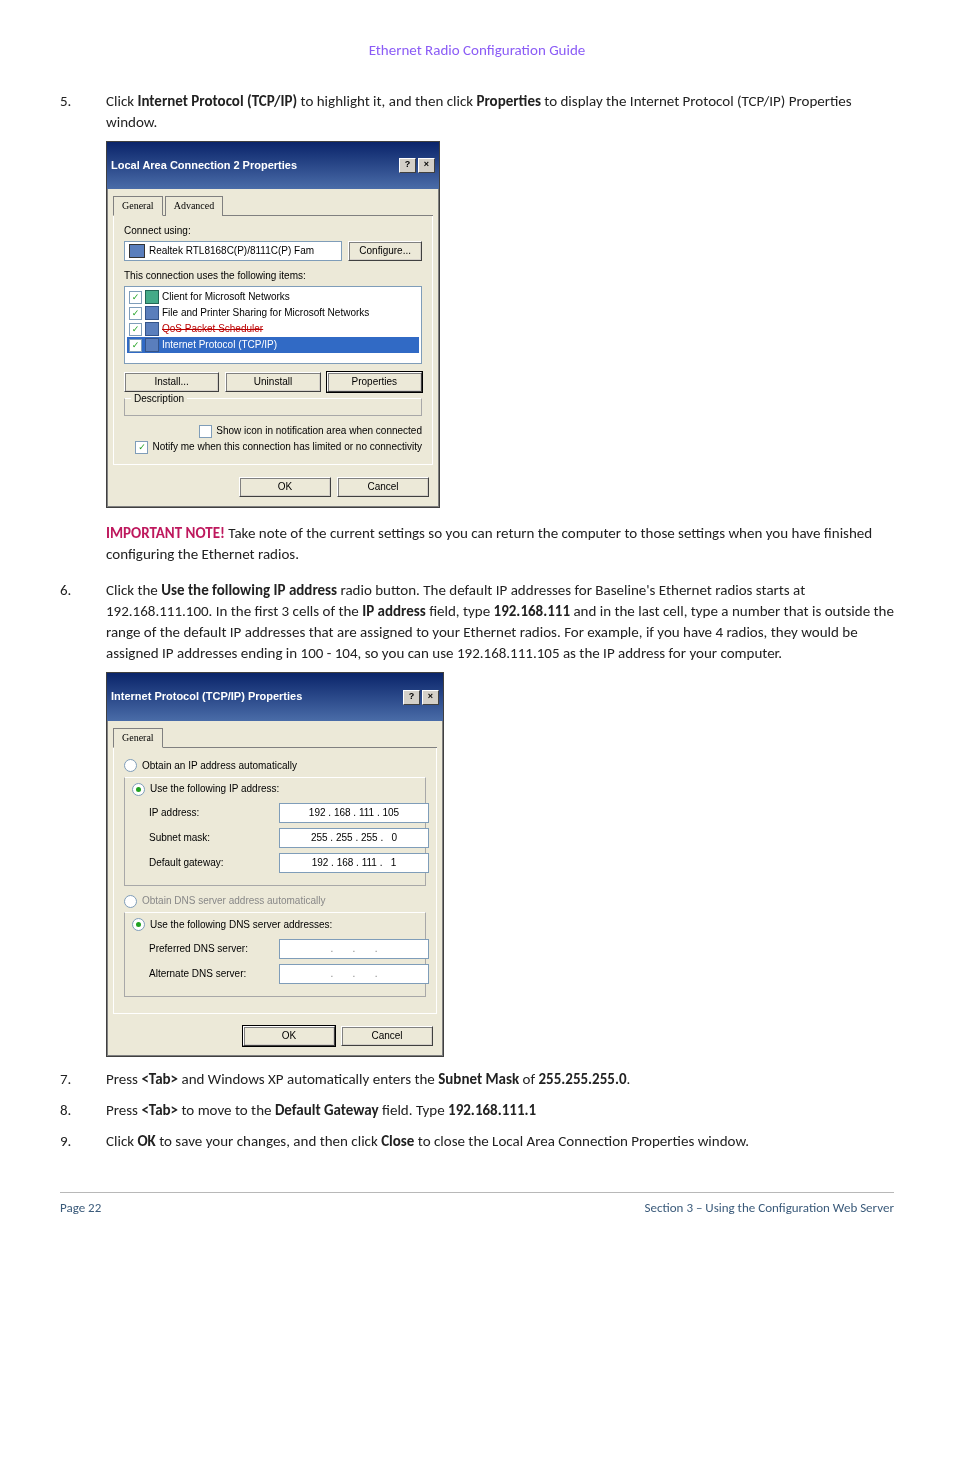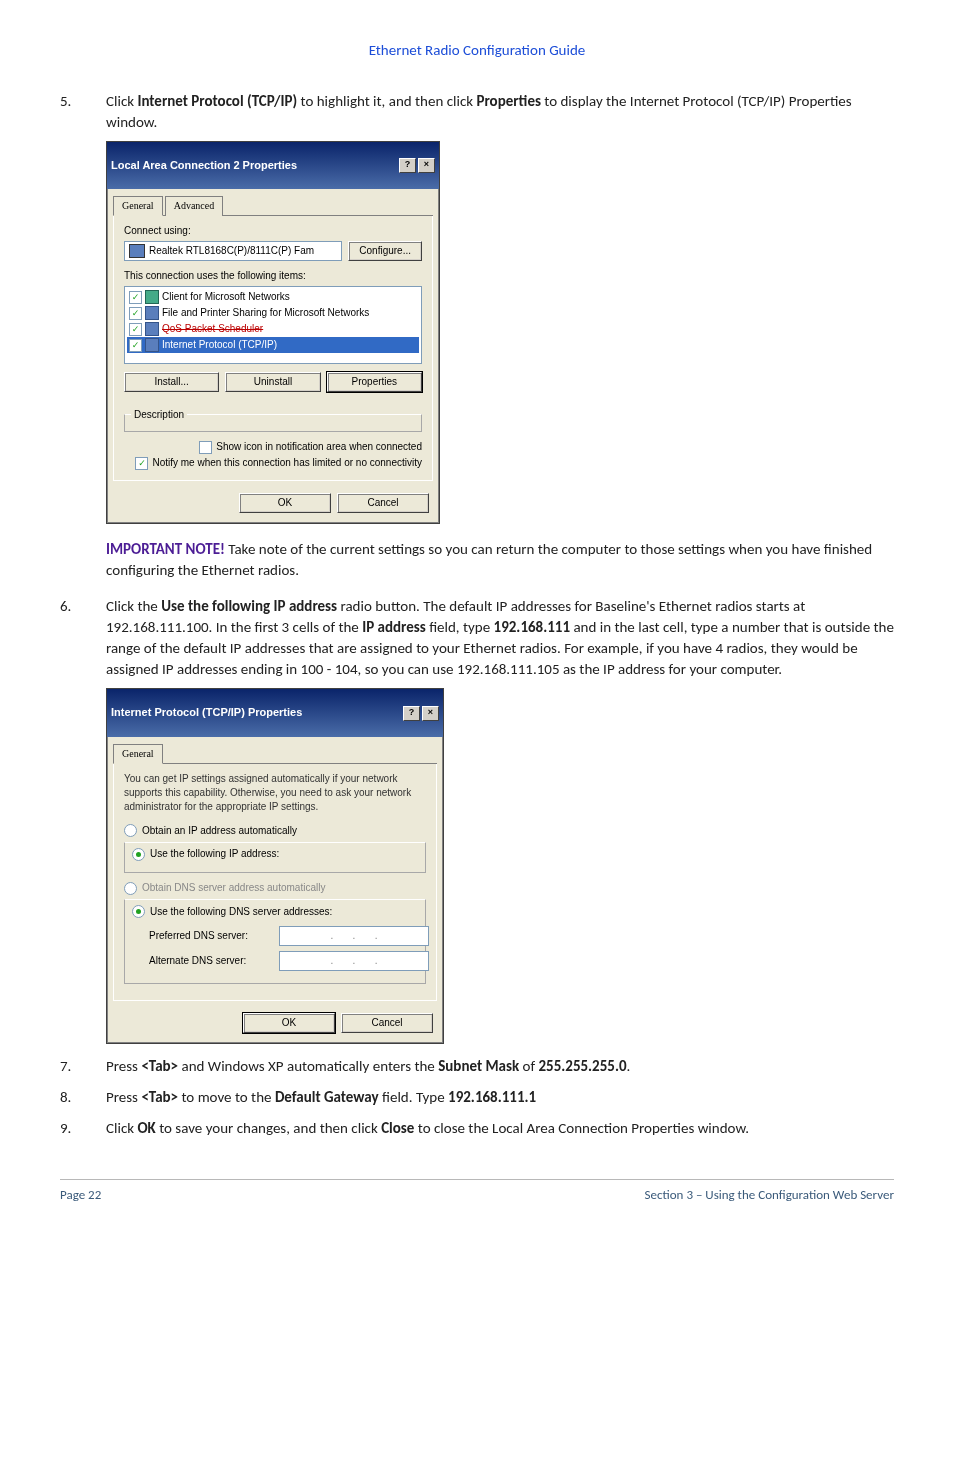--- a/index.html
+++ b/index.html
@@ -7,41 +7,41 @@
     background: #fff;
     margin: 0;
     padding: 40px 60px;
     color: #222;
     font-size: 15px;
     line-height: 1.4;
   }
   .page-header {
     text-align: center;
     font-size: 15px;
-    color: #1d4ed8;
+    color: #8b5cf6;
     margin-bottom: 30px;
   }
   .step {
     display: flex;
     margin: 10px 0 6px 0;
   }
   .step-num {
     width: 46px;
     flex: 0 0 46px;
     font-size: 15px;
   }
   .step-body {
     flex: 1;
     font-size: 15px;
   }
   .indent {
     margin-left: 46px;
   }
   .imp {
-    color: #4c1d95;
+    color: #be185d;
     font-weight: bold;
   }
   b { font-weight: bold; }
   .dialog {
     font-family: Tahoma, Arial, sans-serif;
     font-size: 10px;
     color: #000;
     background: #ece9d8;
     border: 1px solid #404040;
     width: 332px;
@@ -170,21 +170,21 @@
     width: 12px; height: 12px;
     background: #4a8;
     border: 1px solid #265;
     flex-shrink: 0;
   }
   .ic.blue { background: #5a7ebc; border-color: #34548a; }
   .strike { text-decoration: line-through; color: #b00; }
   .btnrow {
     display: flex;
     gap: 6px;
-    margin-bottom: 22px;
+    margin-bottom: 6px;
   }
   .btnrow .btn { flex: 1; text-align: center; }
   .groupbox {
     border: 1px solid #a8a8a8;
     border-top-color: #fff;
     padding: 8px 8px;
     margin: 4px 0 8px 0;
     position: relative;
   }
   .groupbox .gb-title {
@@ -374,34 +374,41 @@
     <span>Internet Protocol (TCP/IP) Properties</span>
     <div class="titlebar-btns">
       <div class="tb-btn">?</div>
       <div class="tb-btn">×</div>
     </div>
   </div>
   <div class="tab-strip">
     <div class="tab active">General</div>
   </div>
   <div class="dlg-body">
-    <div class="desc-text" style="margin-bottom:10px;">You can get IP settings assigned automatically if your network supports this capability. Otherwise, you need to ask your network administrator for the appropriate IP settings.</div>
 
     <div class="radio-row">
       <span class="radio"></span>
       <span>Obtain an IP address automatically</span>
     </div>
 
     <div class="groupbox" style="padding-top:4px;">
       <div class="radio-row" style="margin-left:-4px;margin-top:-14px;background:#ece9d8;display:inline-flex;padding:0 3px;">
         <span class="radio">
             <span class="dot"></span>
           </span>
         <span>Use the following IP address:</span>
       </div>
+      <div class="field-grid">
+        <span>IP address:</span>
+        <div class="ipfield">192 . 168 . 111 . 105</div>
+        <span>Subnet mask:</span>
+        <div class="ipfield">255 . 255 . 255 .   0</div>
+        <span>Default gateway:</span>
+        <div class="ipfield">192 . 168 . 111 .   1</div>
+      </div>
     </div>
 
     <div class="radio-row dim">
       <span class="radio"></span>
       <span>Obtain DNS server address automatically</span>
     </div>
 
     <div class="groupbox" style="padding-top:4px;">
       <div class="radio-row" style="margin-left:-4px;margin-top:-14px;background:#ece9d8;display:inline-flex;padding:0 3px;">
         <span class="radio">

